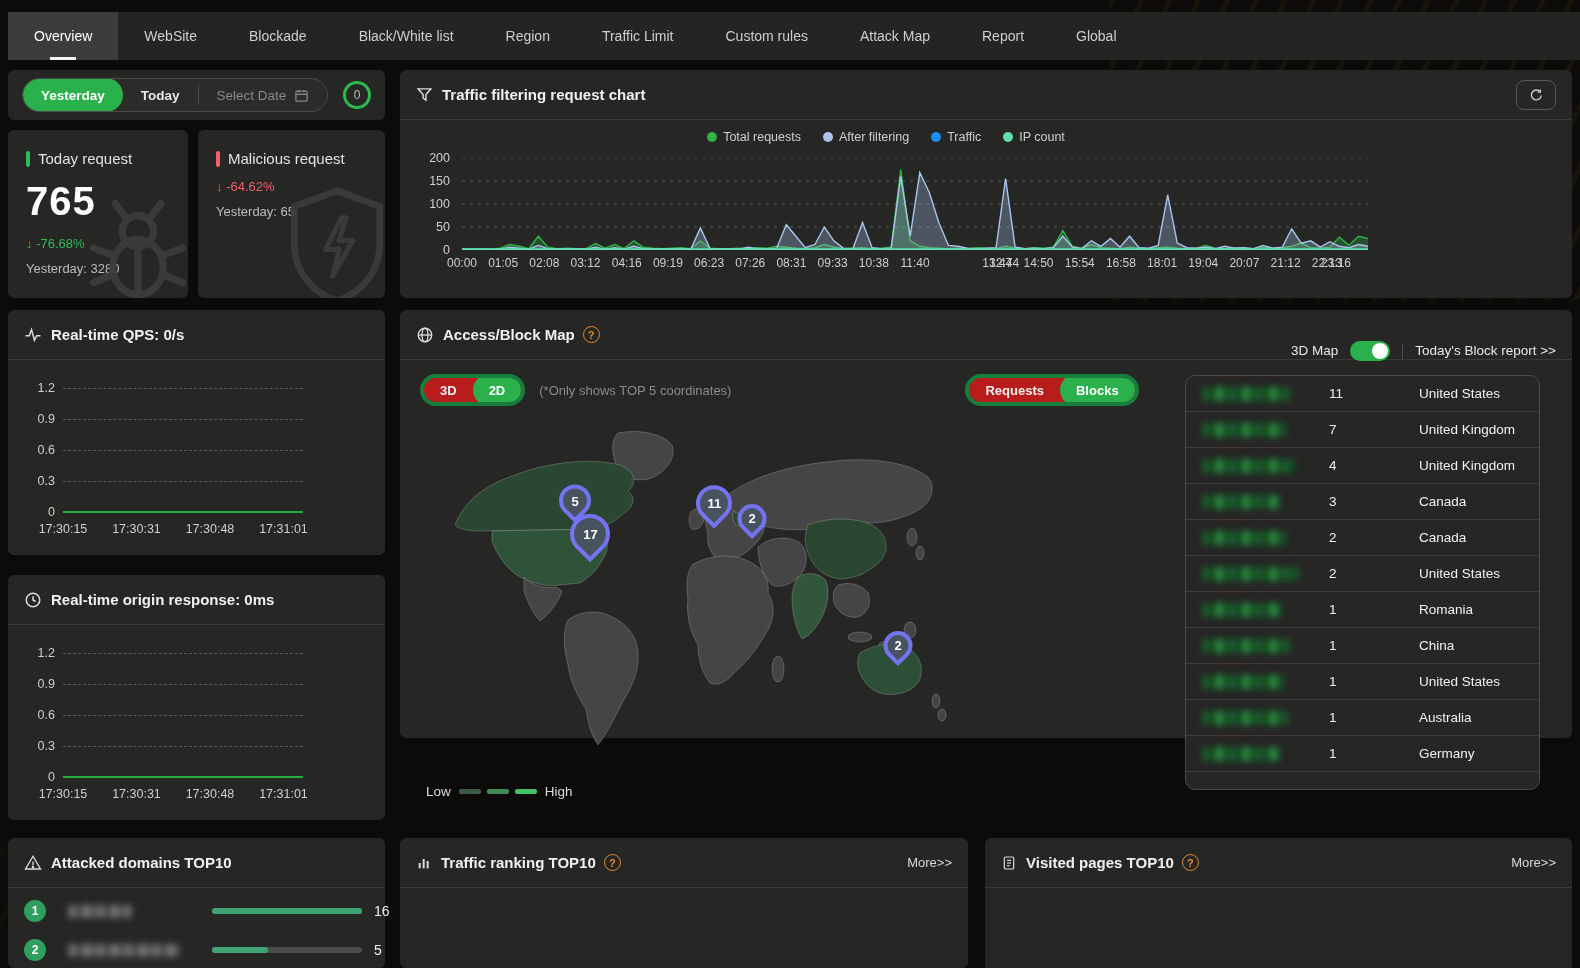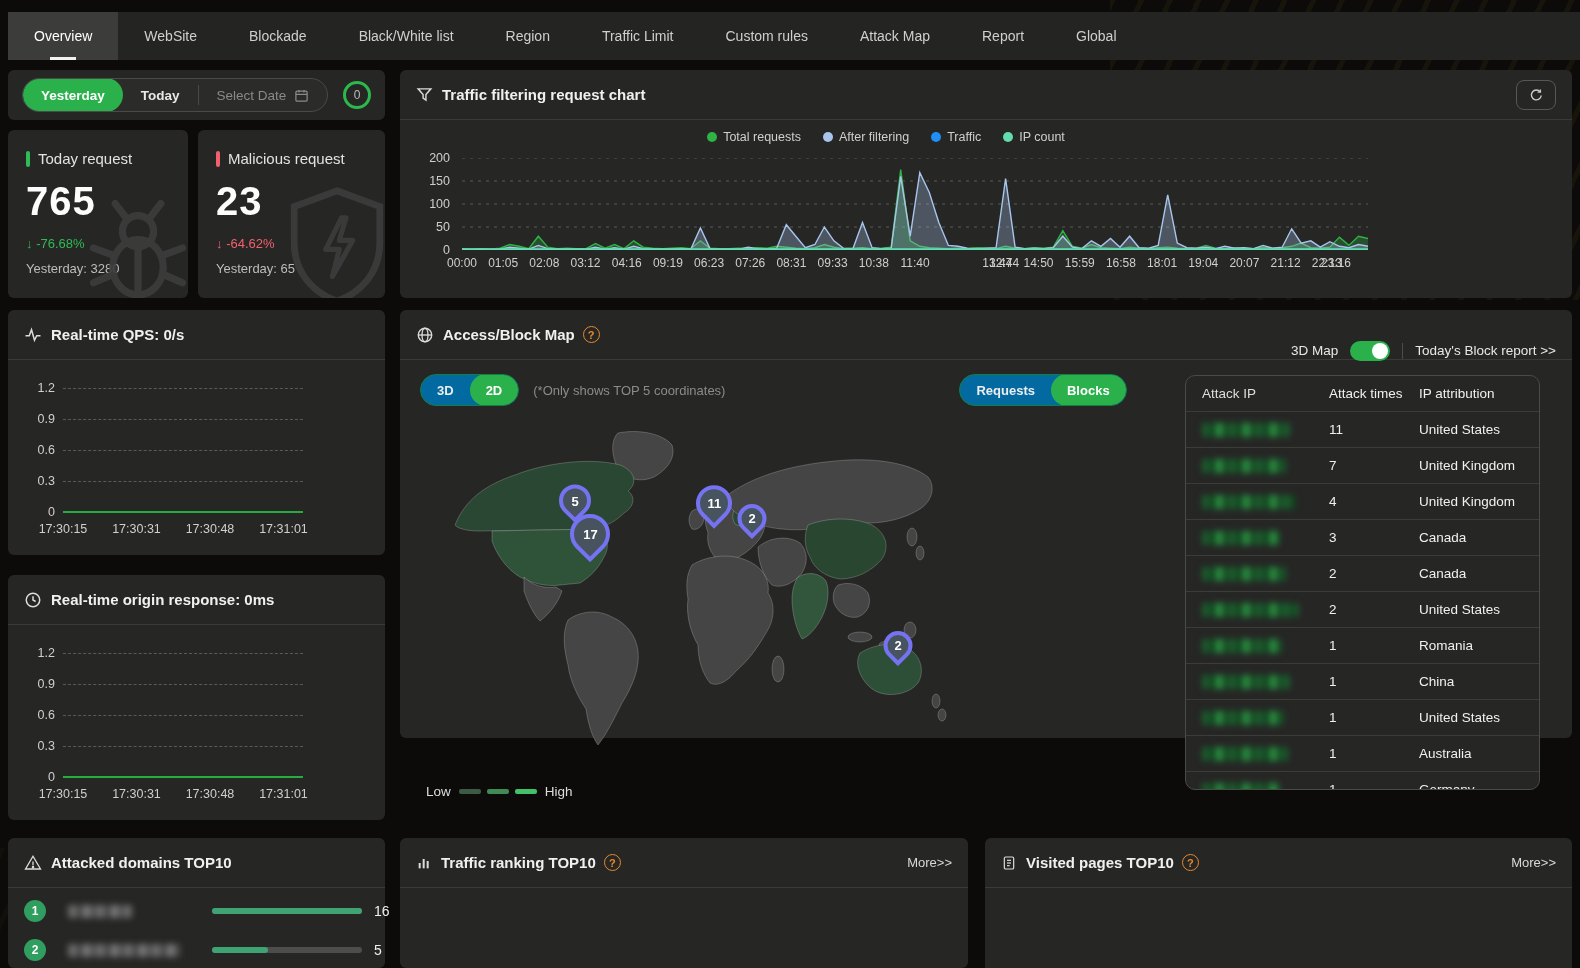--- a/index.html
+++ b/index.html
@@ -82,22 +82,22 @@
                     font-size:12.5px; color:#cfcfcf; }
   .t-xlabels span { position:absolute; top:186px; transform:translateX(-50%); font-size:12px; color:#cfcfcf; white-space:nowrap; }
 
   
   #map-card { left:400px; top:310px; width:1172px; height:428px; }
   .map-head-right { margin-left:auto; display:flex; align-items:center; gap:12px; font-size:13.5px; color:#e8e8e8;margin-top:32px; }
   .switch { width:40px; height:20px; border-radius:10px; background:#2bb14c; position:relative; cursor:pointer; }
   .switch::after { content:''; position:absolute; right:2px; top:2px; width:16px; height:16px; border-radius:50%; background:#fff; }
   .head-div { width:1px; height:16px; background:#4c4c4b; }
   .map-controls { position:absolute; left:20px; top:64px; display:flex; align-items:center; gap:14px; }
-  .seg-group { display:flex; align-items:center; height:32px; border:1px solid #15803d; border-radius:16px;
-               background:#0369a1; overflow:hidden; }
+  .seg-group { display:flex; align-items:center; height:32px; border:4px solid #15803d; border-radius:16px;
+               background:#b91c1c; overflow:hidden; }
   .seg { height:32px; padding:0 16px; display:flex; align-items:center; font-size:13px; font-weight:bold;
          color:#ededed; cursor:pointer; }
   .seg.green { background:#2bb14c; border-radius:16px; color:#fff; }
   .map-note { font-size:13px; color:#8b8b8b; }
   .map-box { position:absolute; left:40px; top:115px; width:580px; height:345px; }
   .pin { position:absolute; transform:translate(-50%,-55%); cursor:pointer; }
   .pin-body { border-radius:50% 50% 50% 0; transform:rotate(-45deg); background:#47545f;
               border:4px solid #7673f2; display:flex; align-items:center; justify-content:center; }
   .pin-body > span { transform:rotate(45deg); color:#fff; font-weight:bold; font-size:13px; }
   .map-legend { position:absolute; left:26px; top:474px; display:flex; align-items:center; gap:8px; font-size:13.5px; color:#dcdcdc; }
@@ -216,21 +216,20 @@
           <path d="M71 72 L87 79"></path>
       </svg>
     </div>
   </section>
 
   <section class="card stat-card" id="stat-malicious">
     <div class="stat-label-row">
       <span class="stat-marker" style="background:#f2606e"></span>
       <span>Malicious request</span>
     </div>
-    <div class="stat-value">23</div>
     <div class="stat-delta down-red">
       <span>↓</span>
       <span>-64.62%</span>
     </div>
     <div class="stat-yest">Yesterday: 65</div>
     <div class="watermark">
       <svg width="116" height="124" viewBox="0 0 100 110" fill="none" stroke="#3e3e3d" stroke-width="6">
         <path d="M50 6 L88 20 V52 C88 78 72 96 50 104 C28 96 12 78 12 52 V20 Z"></path>
         <path d="M54 30 L40 58 H52 L46 82 L64 50 H52 L58 30 Z" stroke-width="4.5" stroke-linejoin="round"></path>
       </svg>
@@ -369,21 +368,21 @@
         <span style="left: 267.909px;">09:19</span>
         <span style="left: 309.091px;">06:23</span>
         <span style="left: 350.273px;">07:26</span>
         <span style="left: 391.455px;">08:31</span>
         <span style="left: 432.636px;">09:33</span>
         <span style="left: 473.818px;">10:38</span>
         <span style="left: 515px;">11:40</span>
         <span style="left: 556.182px; margin-left: 48px;">12:44</span>
         <span style="left: 597.364px;">13:47</span>
         <span style="left: 638.545px;">14:50</span>
-        <span style="left: 679.727px;">15:59</span>
+        <span style="left: 679.727px;">15:54</span>
         <span style="left: 720.909px;">16:58</span>
         <span style="left: 762.091px;">18:01</span>
         <span style="left: 803.273px;">19:04</span>
         <span style="left: 844.455px;">20:07</span>
         <span style="left: 885.636px;">21:12</span>
         <span style="left: 926.818px;">22:13</span>
         <span style="left: 936px;">23:16</span>
       </div>
   </section>
 
@@ -497,25 +496,20 @@
       <span>Low</span>
       <span id="legend-dashes" style="display:flex;gap:6px">
           <span class="lg-dash" style="background: rgb(60, 90, 69);"></span>
           <span class="lg-dash" style="background: rgb(63, 138, 85);"></span>
           <span class="lg-dash" style="background: rgb(67, 192, 106);"></span>
         </span>
       <span>High</span>
     </div>
 
     <div class="atk-table">
-      <div class="atk-row head">
-        <span class="col-ip">Attack IP</span>
-        <span class="col-times">Attack times</span>
-        <span class="col-attr">IP attribution</span>
-      </div>
       <div id="atk-rows">
           <div class="atk-row">
             <span class="col-ip">
               <span class="ip-blur" style="width: 88px;"></span>
             </span>
             <span class="col-times">11</span>
             <span class="col-attr">United States</span>
           </div>
           <div class="atk-row">
             <span class="col-ip">

